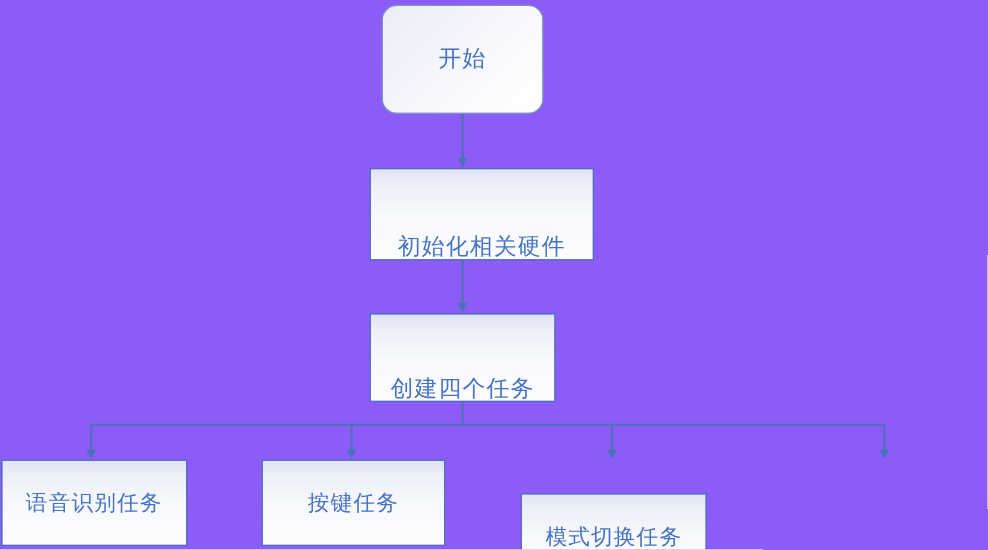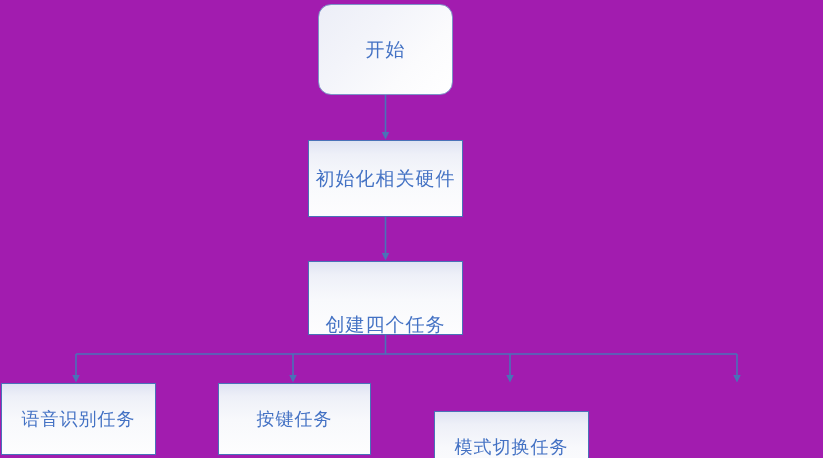--- a/index.html
+++ b/index.html
@@ -7,21 +7,21 @@
     padding: 0;
     background: #ffffff;
   }
   body {
     font-family: "Liberation Sans", "DejaVu Sans", sans-serif;
   }
   #flow-canvas {
     position: relative;
     width: 823px;
     height: 458px;
-    background: #a21caf;
+    background: #8b5cf6;
     overflow: hidden;
   }
   
   #connector-layer {
     position: absolute;
     left: 0;
     top: 0;
     width: 823px;
     height: 458px;
   }
@@ -74,21 +74,21 @@
     <line x1="76" y1="354" x2="76" y2="376" stroke="#4a72b8" stroke-width="1.6" marker-end="url(#arrowhead)"></line>
     <line x1="293" y1="354" x2="293" y2="376" stroke="#4a72b8" stroke-width="1.6" marker-end="url(#arrowhead)"></line>
     <line x1="510" y1="354" x2="510" y2="376" stroke="#4a72b8" stroke-width="1.6" marker-end="url(#arrowhead)"></line>
     <line x1="737" y1="354" x2="737" y2="376" stroke="#4a72b8" stroke-width="1.6" marker-end="url(#arrowhead)"></line>
   </svg>
 
   <div class="node start" style="left:318px; top:4px; width:135px; height:91px;">
     <span class="node-label">开始</span>
   </div>
 
-  <div class="node" style="left:308px; top:140px; width:155px; height:77px;">
+  <div class="node" style="left:308px; top:140px; width:187px; height:77px;align-items:flex-end;">
     <span class="node-label">初始化相关硬件</span>
   </div>
 
   <div class="node" style="left:308px; top:261px; width:155px; height:74px;align-items:flex-end;">
     <span class="node-label">创建四个任务</span>
   </div>
 
   <div class="node task" style="left:218px; top:383px; width:153px; height:72px;">
     <span class="node-label">按键任务</span>
   </div>

